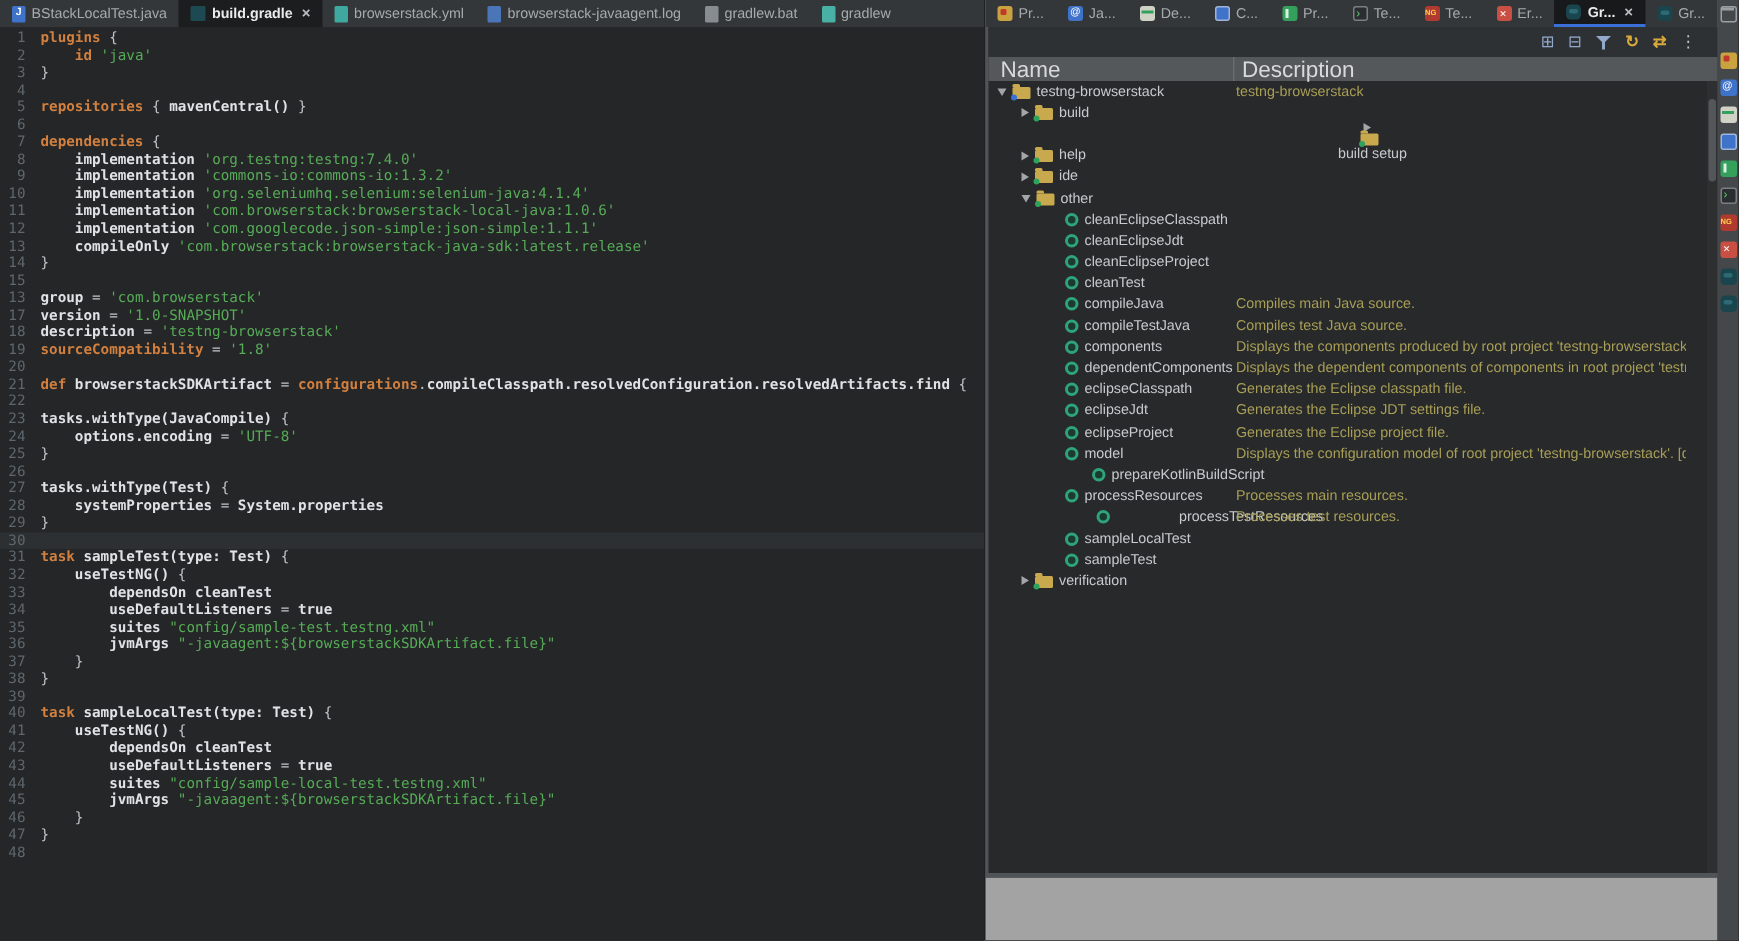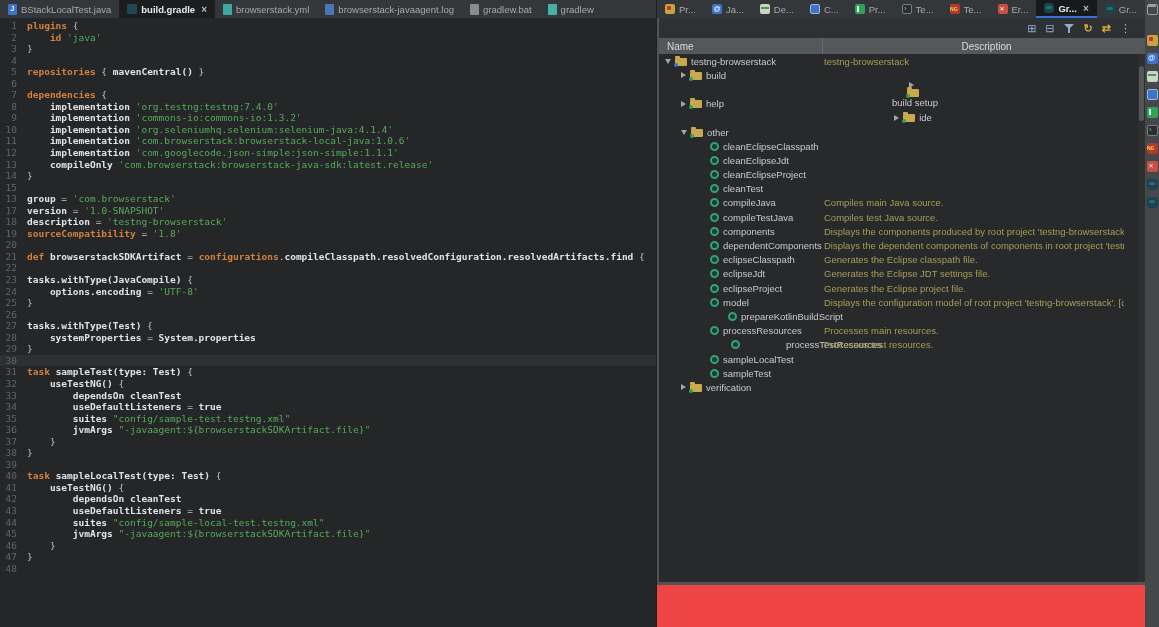--- a/index.html
+++ b/index.html
@@ -33,21 +33,21 @@
   .cl.hl { background:#2d3033; }
   .gut { flex:none; width:21px; text-align:right; padding-right:4px; color:#5d676d; }
   .codetxt { flex:none; padding-left:6px; }
   .k { color:#d2803f; font-weight:bold; }
   .s { color:#57ab57; }
   .w { color:#e0e3e5; font-weight:bold; }
   .p { color:#bfc3c6; }
 
   
   #right-group { position:absolute; left:656px; top:0; width:489px; height:627px;
-    background:#ef4444; border-left:1px solid #1e2022; }
+    background:#a3a3a3; border-left:1px solid #1e2022; }
   #view-tabbar { height:18px; background:#34373a; display:flex; overflow:hidden; }
   .vico { display:inline-block; width:10px; height:10px; border-radius:2px; position:relative; flex:none; }
   .vico.problems { background:#caa23f; }
   .vico.problems::after { content:''; position:absolute; left:2px; top:2px; width:4px; height:4px; background:#c0392b; border-radius:1px; }
   .vico.javadoc { background:#3f72c9; }
   .vico.javadoc::after { content:'@'; position:absolute; left:1.5px; top:0.5px; font-size:7px; color:#fff; }
   .vico.declaration { background:#cfd2c5; }
   .vico.declaration::after { content:''; position:absolute; left:1px; top:3px; width:8px; height:2px; background:#35a05c; }
   .vico.console { background:#3f72c9; border:1px solid #9fb6da; }
   .vico.progress { background:#35a05c; }
@@ -70,21 +70,21 @@
   .tbico { font-size:11px; line-height:11px; cursor:default; }
   .tbico.blue { color:#93a9cc; }
   .tbico.yellow { color:#d9a93c; font-weight:bold; }
   .tbico.gray { color:#c0c3c5; }
   .funnel { position:relative; width:11px; height:11px; }
   .funnel::before { content:''; position:absolute; top:1px; left:0; border-left:5.5px solid transparent;
     border-right:5.5px solid transparent; border-top:5px solid #93a9cc; }
   .funnel::after { content:''; position:absolute; top:5px; left:4.5px; width:2px; height:5px; background:#93a9cc; }
 
   #panel-header { height:16px; background:#55585b; display:flex; align-items:center;
-    font-size:10px; color:#d7d9da;text-align:center; }
+    font-size:15px; color:#d7d9da; }
   #col-name { width:164px; padding-left:8px; border-right:1px solid #6a6d70; height:100%; display:flex; align-items:center; }
   #col-desc { flex:1; padding-left:5px; }
 
   #tree { position:absolute; left:0; top:36px; right:0; bottom:0; overflow:hidden; }
   .trow { position:relative; display:flex; align-items:center; height:14.2px; font-size:9.5px;
     color:#c8cbcd; white-space:nowrap; }
   .trow .lbl { margin-left:4px; }
   .tdesc { position:absolute; left:165px; top:0; height:100%; display:flex; align-items:center;
     color:#a89e55; overflow:hidden; max-width:300px; }
   .chev { width:0; height:0; border-style:solid; display:inline-block; flex:none; margin-right:4px; }
@@ -263,21 +263,21 @@
           <div class="trow" style="padding-left: 22px; flex-direction: column;">
             <span class="chev r"></span>
             <span class="folder"></span>
             <span class="lbl">build setup</span>
           </div>
           <div class="trow" style="padding-left: 22px;">
             <span class="chev r"></span>
             <span class="folder"></span>
             <span class="lbl">help</span>
           </div>
-          <div class="trow" style="padding-left: 22px; justify-content: center;">
+          <div class="trow" style="padding-left: 22px;">
             <span class="chev r"></span>
             <span class="folder"></span>
             <span class="lbl">ide</span>
           </div>
           <div class="trow" style="padding-left: 22px;">
             <span class="chev d"></span>
             <span class="folder"></span>
             <span class="lbl">other</span>
           </div>
           <div class="trow" style="padding-left: 38px;">

